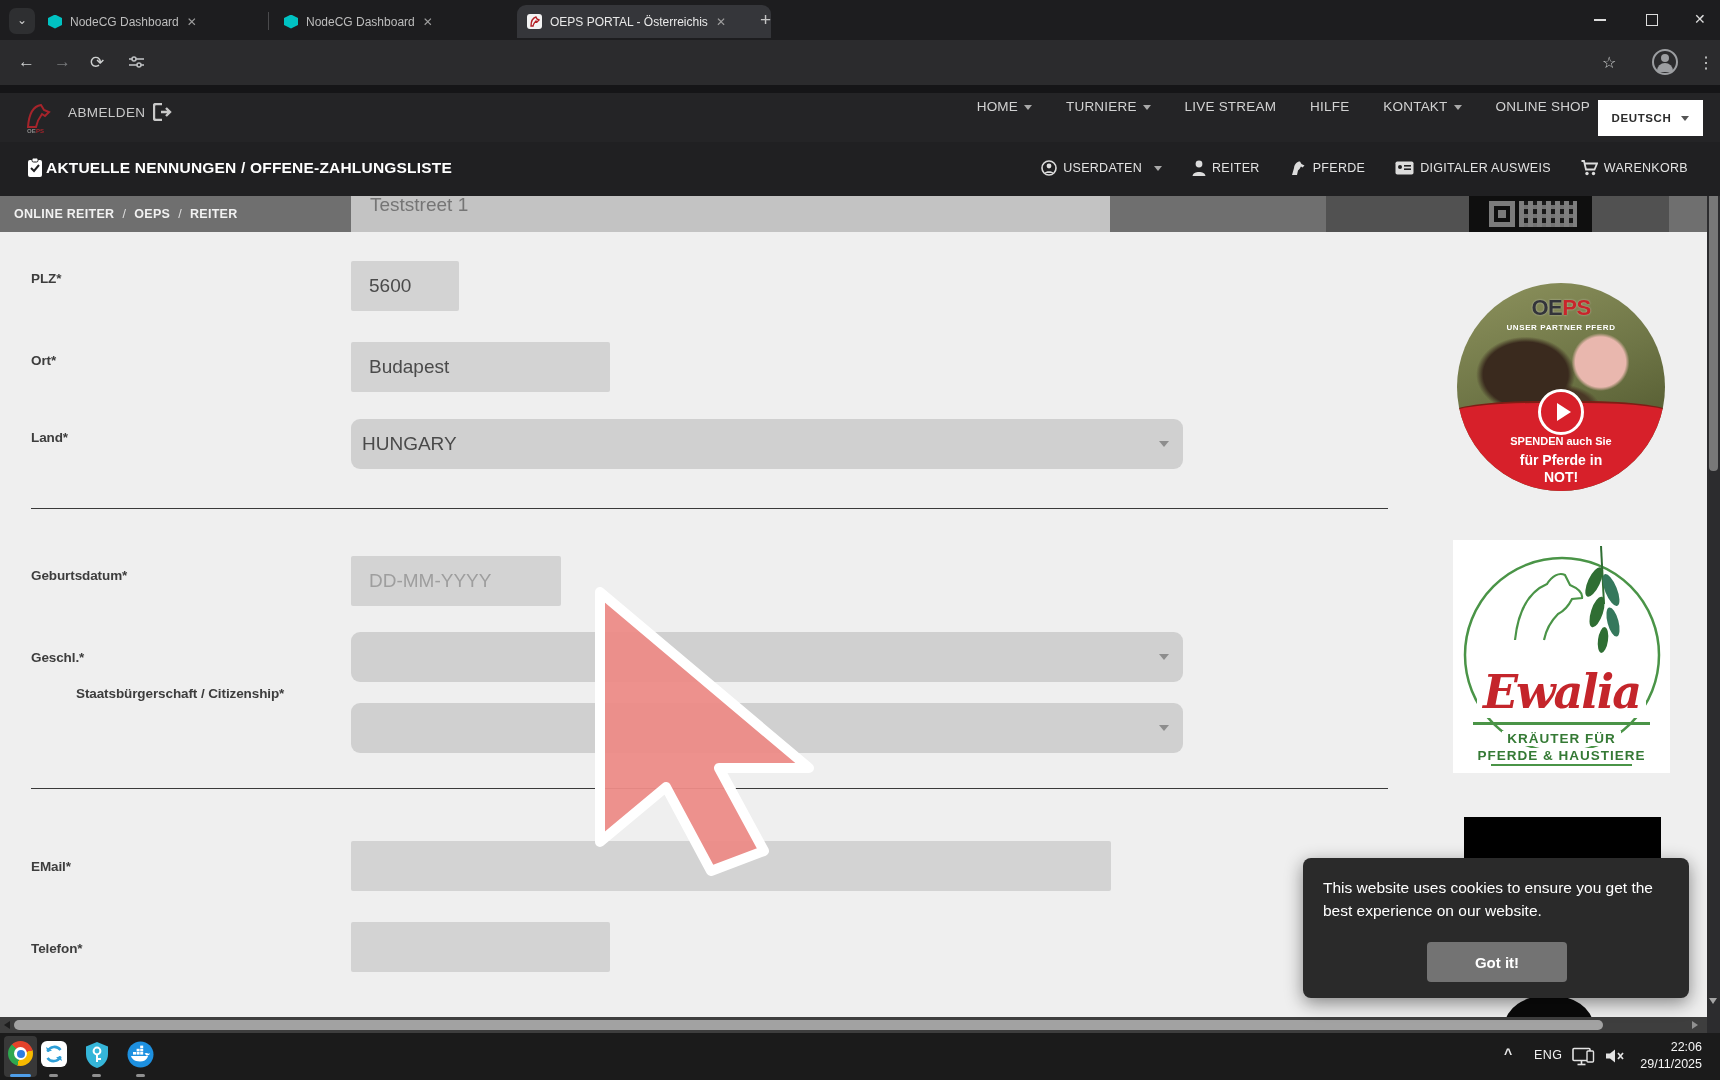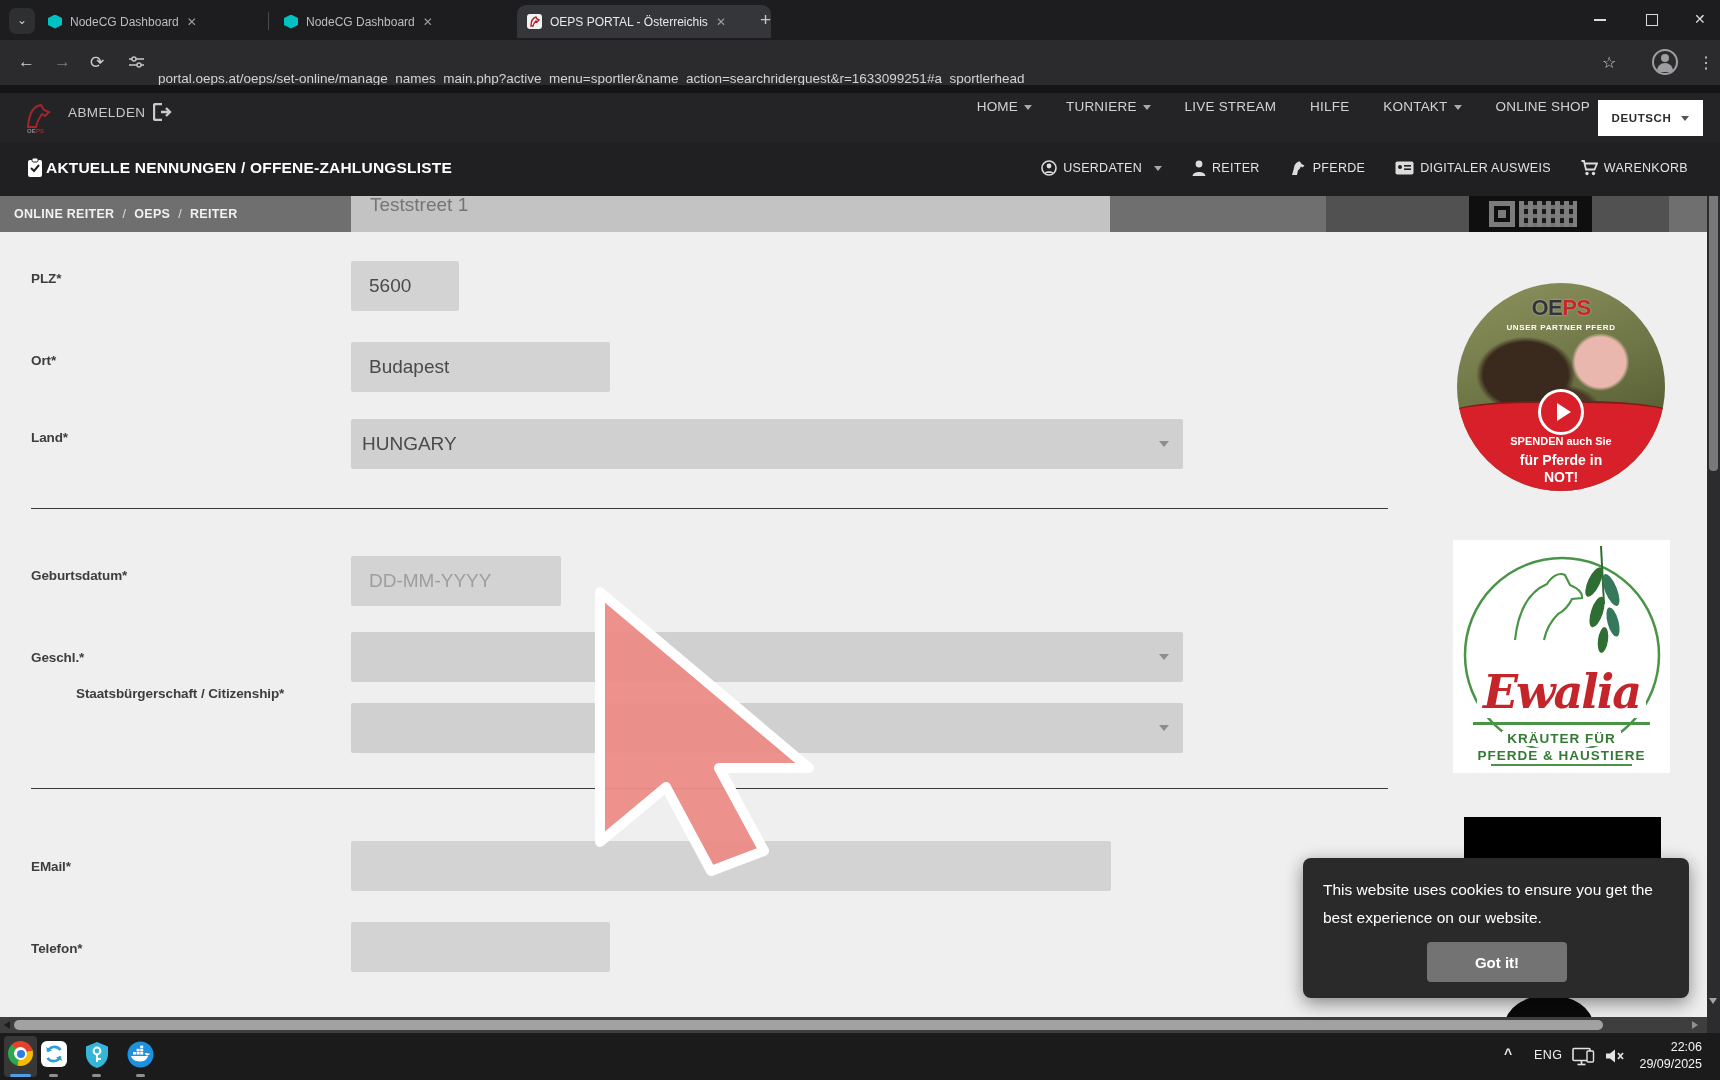--- a/index.html
+++ b/index.html
@@ -65,21 +65,21 @@
      background-image:repeating-linear-gradient(90deg,#9a9a9a 0 5px,transparent 5px 9px),
                       repeating-linear-gradient(0deg,#8d8d8d 0 4px,#1c1c1c 4px 9px);}
   .crumbs{position:absolute;left:14px;top:207px;z-index:6;color:#f1f1f1;font-size:12.5px;font-weight:bold;
           letter-spacing:.3px;display:flex;gap:8px;}
   .crumbs .sep{color:#dedede;font-weight:normal;}
   
   .flabel{position:absolute;left:31px;font-size:13.5px;font-weight:bold;color:#3d3d3d;letter-spacing:-.1px;z-index:2;}
   .finput,.fselect{position:absolute;left:351px;height:50px;background:#d3d3d3;font-size:19px;color:#4a4a4a;
            padding-left:18px;line-height:50px;box-sizing:border-box;z-index:2;}
   .finput{border-radius:2px;}
-  .fselect{border-radius:2px;background:#d0d0d0;padding-left:11px;}
+  .fselect{border-radius:9px;background:#d0d0d0;padding-left:11px;}
   .fselect .selcaret{position:absolute;right:14px;top:22px;width:0;height:0;
         border-left:5px solid transparent;border-right:5px solid transparent;border-top:6px solid #8d8d8d;}
   .placeholder{color:#9e9e9e;}
   .fdivider{position:absolute;left:31px;width:1357px;height:1px;background:#3a3a3a;z-index:2;}
   
   .badge{position:absolute;left:1457px;top:283px;width:208px;height:208px;border-radius:50%;overflow:hidden;z-index:3;
      background:
        radial-gradient(circle at 69% 38%, #e9b7ae 0 13%, rgba(233,183,174,0) 15%),
        radial-gradient(ellipse 34% 26% at 33% 44%, #3a2a1e 0 60%, rgba(58,42,30,0) 70%),
        radial-gradient(ellipse 40% 20% at 45% 60%, #4a3826 0 50%, rgba(74,56,38,0) 60%),
@@ -107,21 +107,21 @@
   .ew-t1{position:absolute;left:0;top:189px;width:100%;text-align:center;z-index:2;}
   .ew-t2{position:absolute;left:0;top:206px;width:100%;text-align:center;z-index:2;}
   .ew-t1 span,.ew-t2 span{display:inline-block;background:#fff;padding:0 5px;color:#357a35;font-weight:bold;
       font-size:13.5px;letter-spacing:1px;}
   .ew-underline{position:absolute;left:38px;top:224px;width:141px;height:2px;background:#4a9447;z-index:2;}
   .blackad{position:absolute;left:1464px;top:817px;width:197px;height:55px;background:#000;z-index:3;}
   .blackarc{position:absolute;left:1505px;top:995px;width:88px;height:60px;border-radius:50%;background:#0a0a0a;z-index:3;}
   
   .cookie{position:absolute;left:1303px;top:858px;width:386px;height:140px;background:#2a2a2a;border-radius:8px;
       box-shadow:0 5px 18px rgba(0,0,0,.45);z-index:40;}
-  .cookie p{margin:18px 20px 0 20px;color:#fff;font-size:15.5px;line-height:28px;}
+  .cookie p{margin:18px 20px 0 20px;color:#fff;font-size:15.5px;line-height:23px;}
   .gotit{position:absolute;left:124px;top:84px;width:140px;height:40px;background:#737373;border:none;
       border-radius:4px;color:#fff;font-weight:bold;font-size:15px;font-family:inherit;}
   
   .hscroll{position:absolute;left:0;top:1017px;width:1707px;height:16px;background:#3e3e3e;z-index:20;}
   .hthumb{position:absolute;left:14px;top:3px;width:1589px;height:10px;background:#a2a2a2;border-radius:5px;}
   .harrowL{position:absolute;left:4px;top:4px;width:0;height:0;border-top:4px solid transparent;
       border-bottom:4px solid transparent;border-right:6px solid #1d1d1d;z-index:21;}
   .harrowR{position:absolute;left:1692px;top:4px;width:0;height:0;border-top:4px solid transparent;
       border-bottom:4px solid transparent;border-left:6px solid #909090;z-index:21;}
   .vscroll{position:absolute;left:1707px;top:40px;width:13px;height:993px;background:#2c2c2e;z-index:20;}
@@ -186,21 +186,20 @@
     <span class="navglyph" style="left:54px;color:#77797b;">→</span>
     <span class="navglyph" style="left:90px;">⟳</span>
     <span style="position:absolute;left:128px;top:14px;">
       <svg width="17" height="17" viewBox="0 0 17 17" fill="none" stroke="#bdbfc1" stroke-width="1.6">
         <line x1="1" y1="5" x2="16" y2="5"></line>
           <line x1="1" y1="11" x2="16" y2="11"></line>
         <circle cx="6" cy="5" r="2" fill="#2b2b2d"></circle>
           <circle cx="11" cy="11" r="2" fill="#2b2b2d"></circle>
       </svg>
     </span>
-    <span class="urltext">portal.oeps.at/oeps/set-online/manage_names_main.php?active_menu=sportler&amp;name_action=searchriderguest&amp;r=1633099251#a_sportlerhead</span>
     <span class="navglyph" style="left:1602px;font-size:16px;">☆</span>
     <div class="avatar" style="top:9px;">
         <i></i>
         <b></b>
       </div>
     <span class="navglyph" style="left:1698px;font-size:16px;">⋮</span>
   </div>
 
   <div class="siteheader">
     <div class="topstrip"></div>
@@ -443,21 +442,21 @@
       </svg>
     </div>
     <div class="tray-mute">
       <svg width="22" height="18" viewBox="0 0 22 18">
         <path d="M2,6.5 H6 L11,2.5 V15.5 L6,11.5 H2 Z" fill="#e3e3e3"></path>
         <path d="M14,6 L19,12 M19,6 L14,12" stroke="#e3e3e3" stroke-width="1.7"></path>
       </svg>
     </div>
     <div class="tray-clock">
       <div>22:06</div>
-      <div>29/09/2025</div>
+      <div>29/11/2025</div>
     </div>
   </div>
 
   <svg class="cursor" width="230" height="300" viewBox="0 0 230 300">
     <polygon points="6,6 6,256 72,201 117,285 170,265 125,182 215,182" fill="#ec8b87" fill-opacity="0.95" stroke="#ffffff" stroke-width="10" stroke-linejoin="round"></polygon>
   </svg>
 
 </div>
 
 </body></html>

